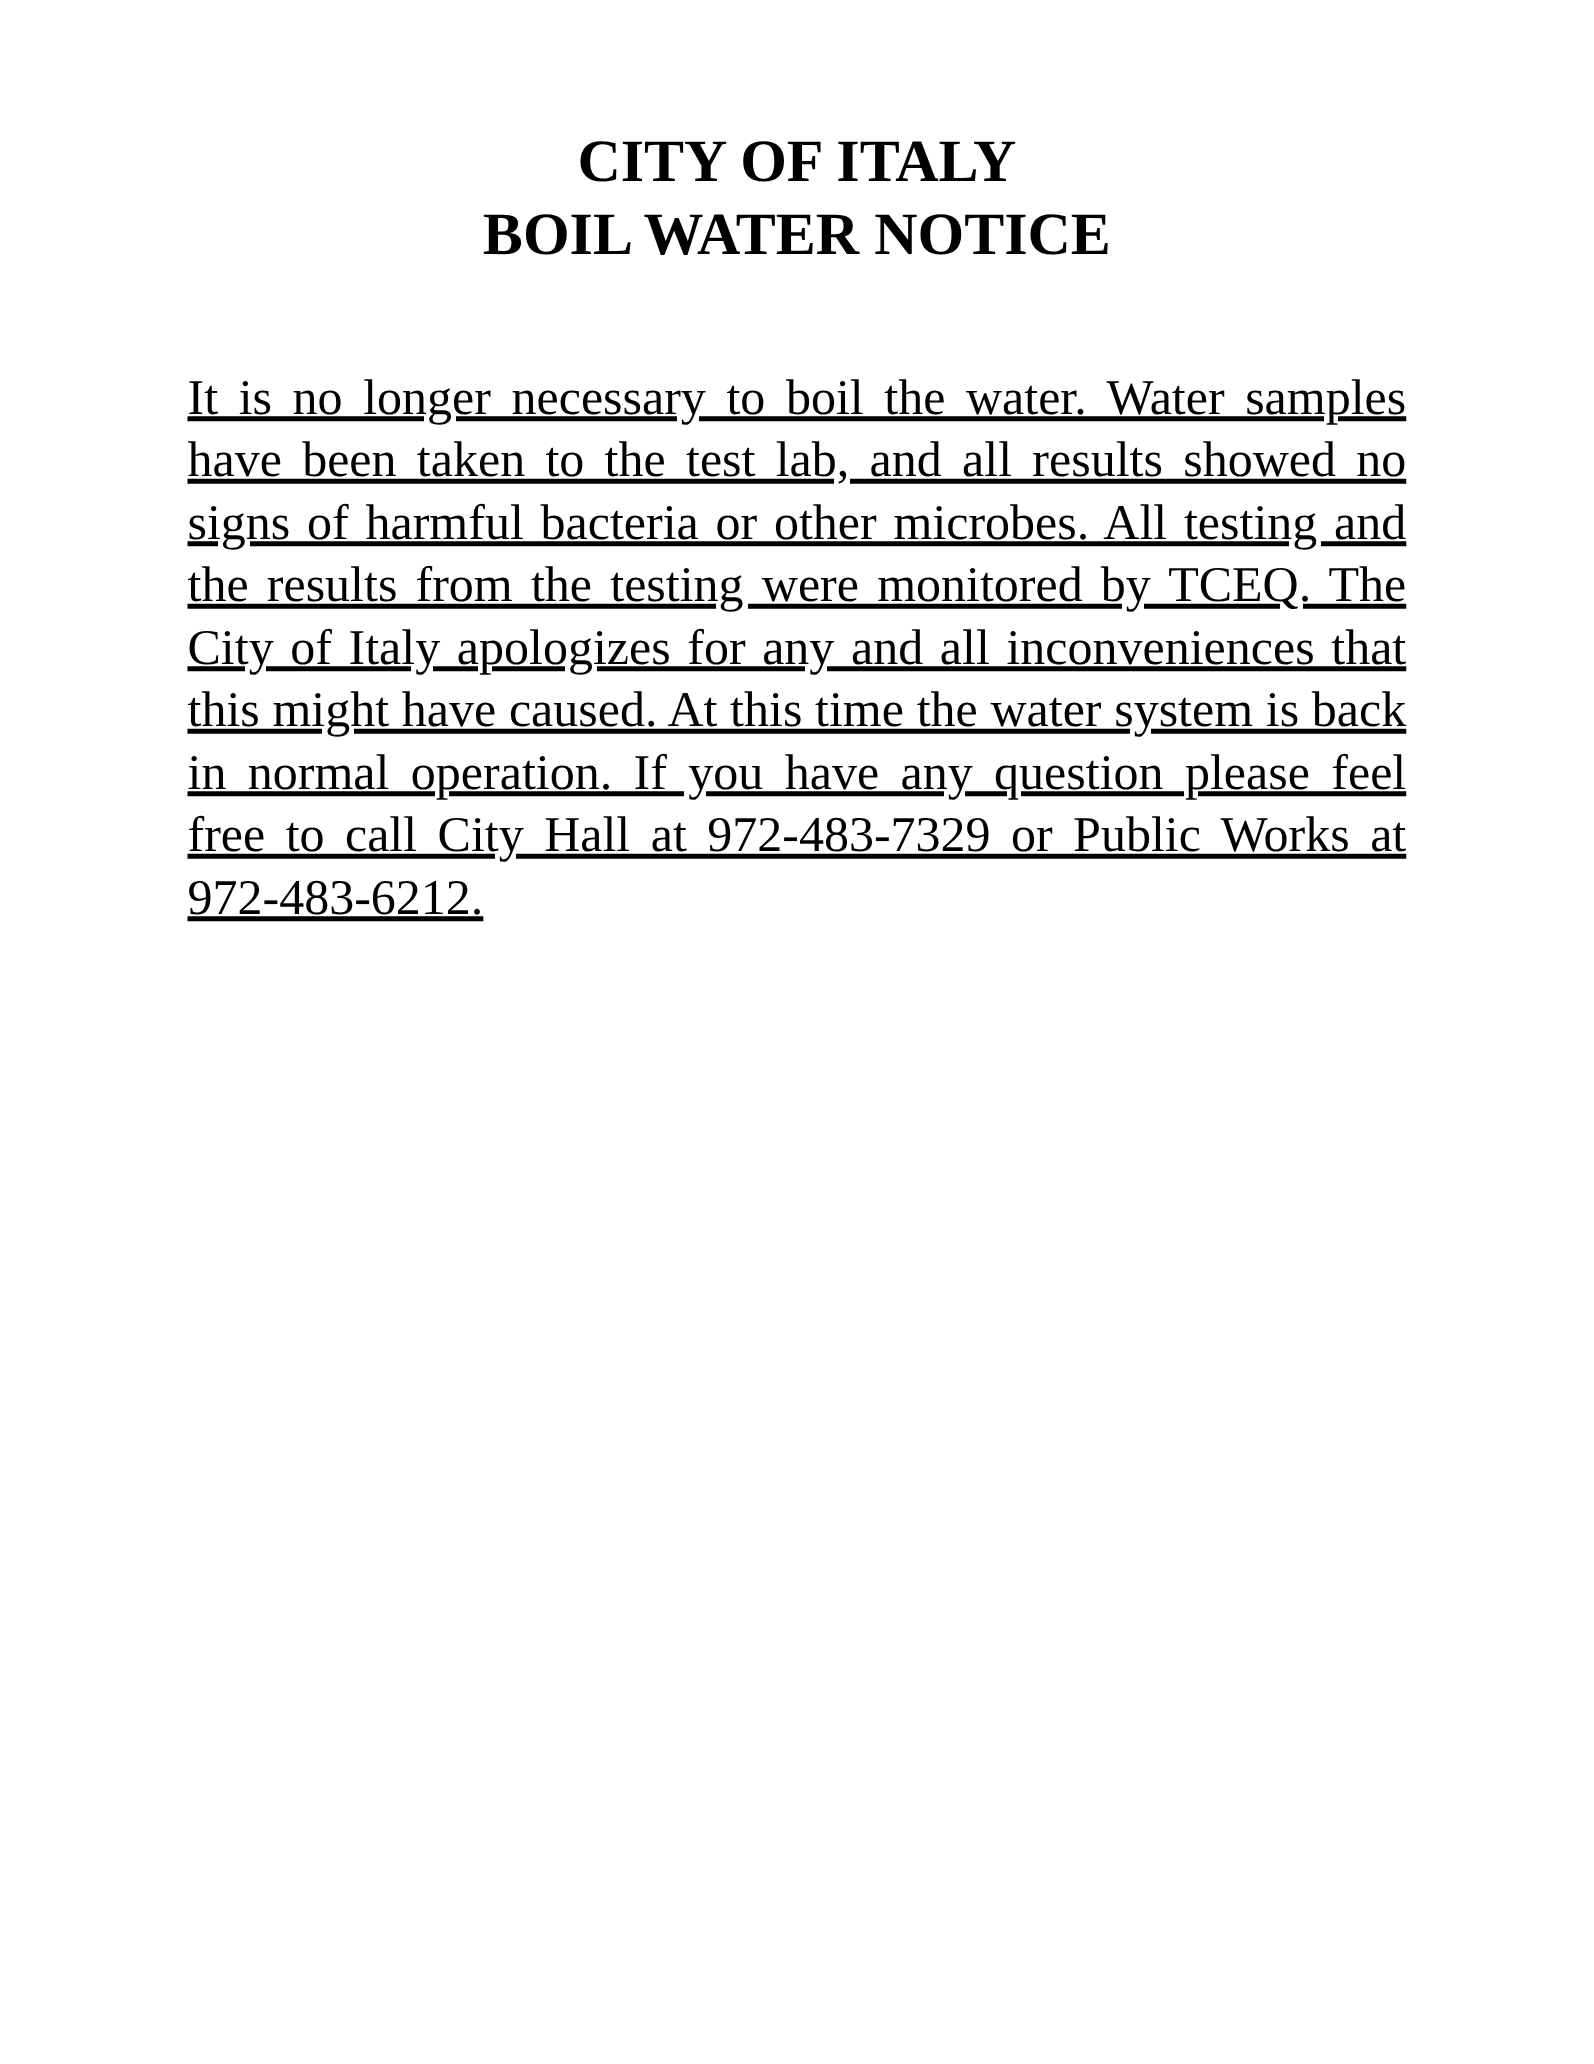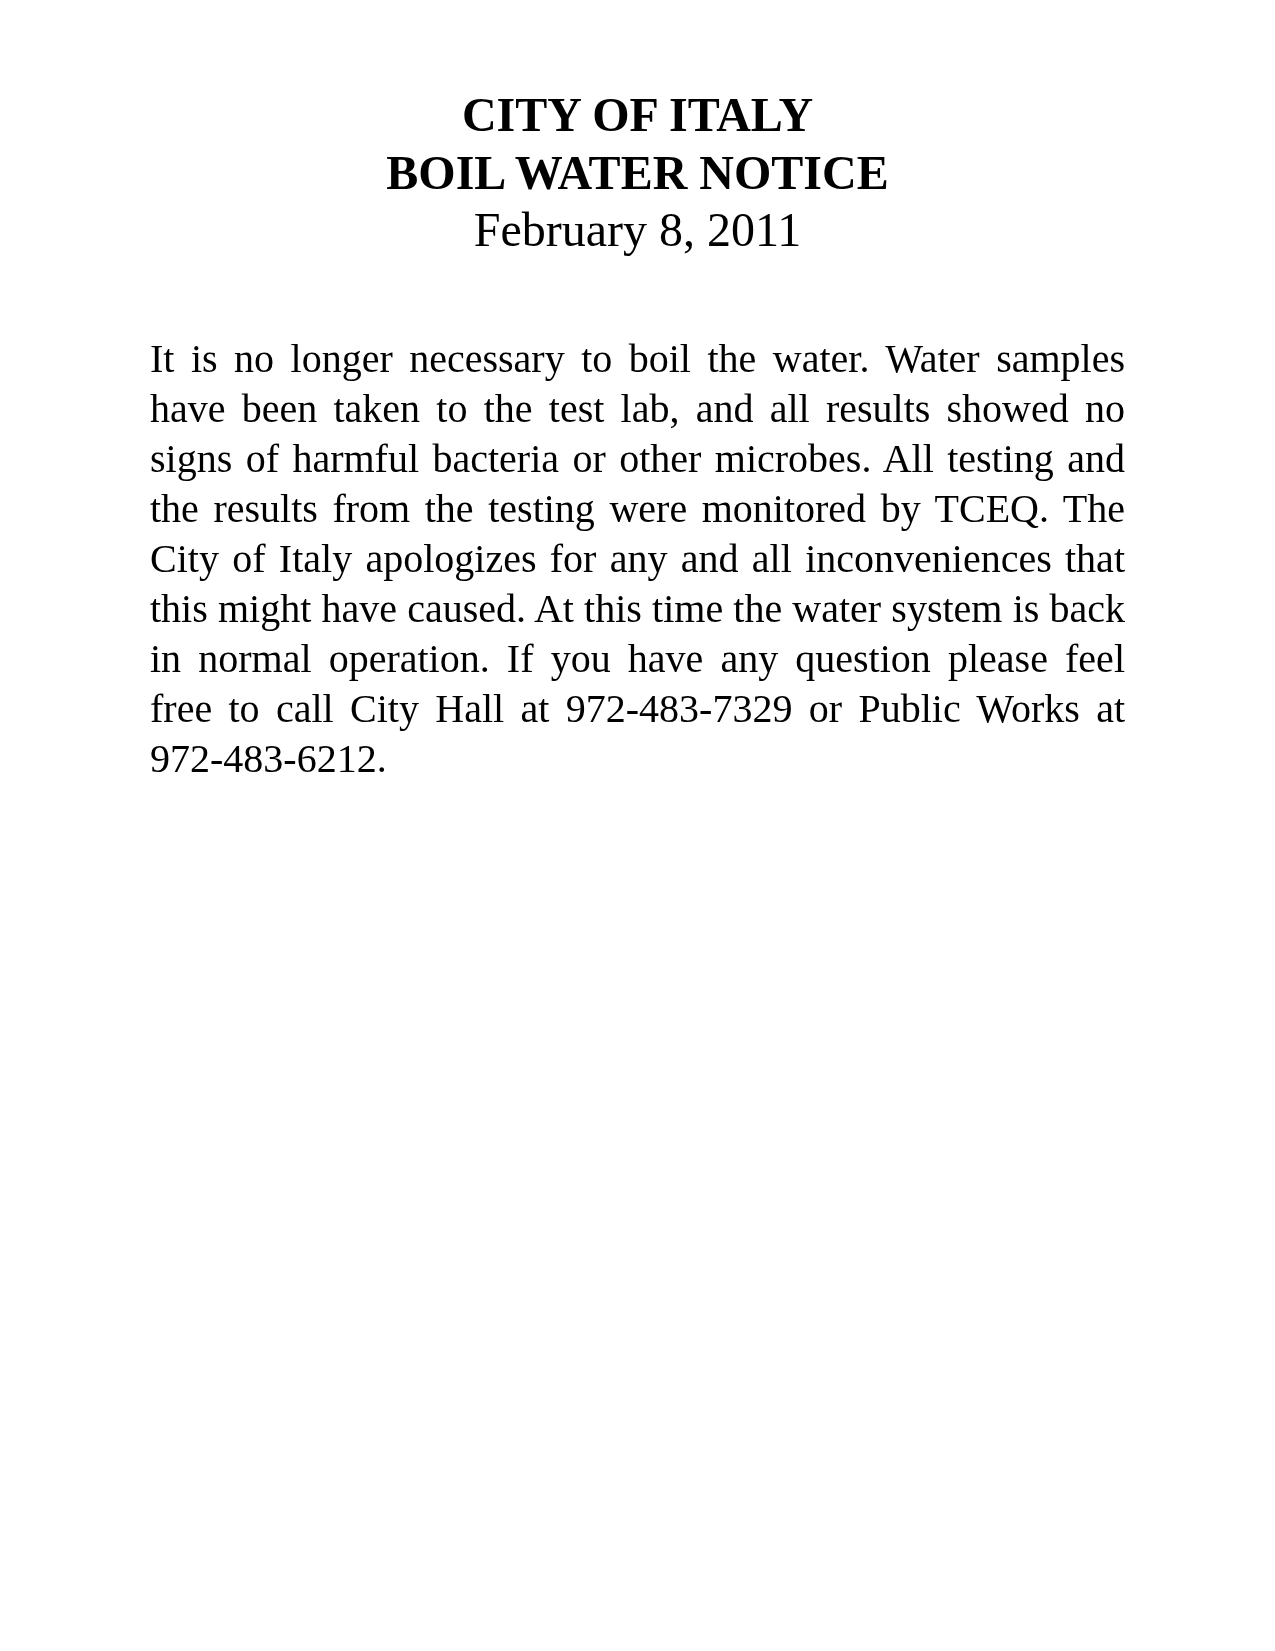--- a/index.html
+++ b/index.html
@@ -15,21 +15,21 @@
     overflow: hidden;
   }
   .page {
     width: 1275px;
     height: 1651px;
     background: #ffffff;
     position: relative;
   }
   .content {
     width: 975px;
-    margin: 0 auto;
+    margin: 15px auto;
     padding-top: 86px;
   }
   .heading-line {
     text-align: center;
     font-weight: bold;
     font-size: 48px;
     line-height: 58px;
     white-space: nowrap;
   }
   .heading-cancelled {
@@ -45,25 +45,25 @@
     font-weight: normal;
     font-size: 48px;
     line-height: 56px;
     white-space: nowrap;
   }
   .body-text {
     margin: 76px 0 0 0;
     font-size: 40px;
     line-height: 50px;
     text-align: justify;
+    text-decoration: underline;
   }
 </style>
 </head>
 <body>
 
 <div class="page">
   <div class="content">
     <div class="heading-line">CITY OF ITALY</div>
     <div class="heading-line">BOIL WATER NOTICE</div>
-    <div class="heading-date">February 8, 2011</div>
     <p class="body-text">It is no longer necessary to boil the water.  Water samples have been taken to the test lab, and all results showed no signs of harmful bacteria or other microbes.  All testing and the results from the testing were monitored by TCEQ.  The City of Italy apologizes for any and all inconveniences that this might have caused. At this time the water system is back in normal operation.  If you have any question please feel free to call City Hall at 972-483-7329 or Public Works at 972-483-6212.</p>
   </div>
 </div>
 
 </body></html>

